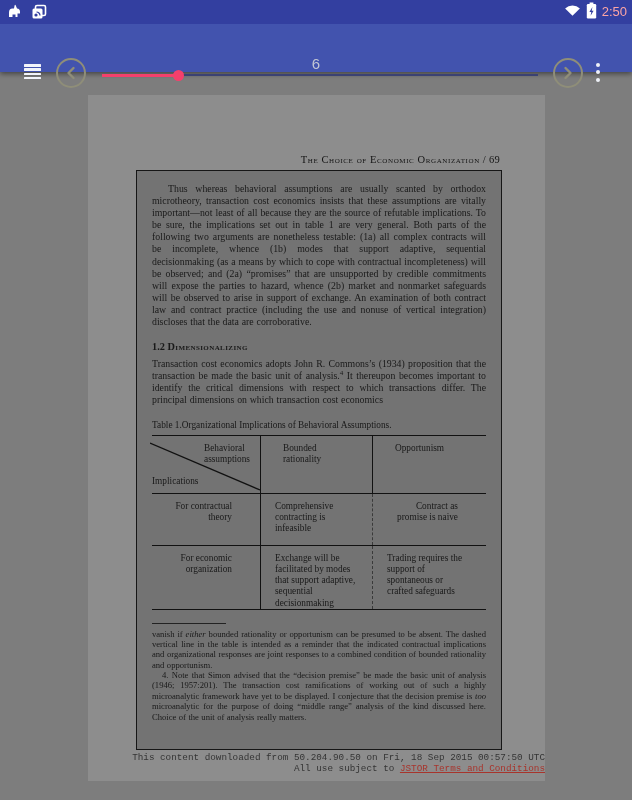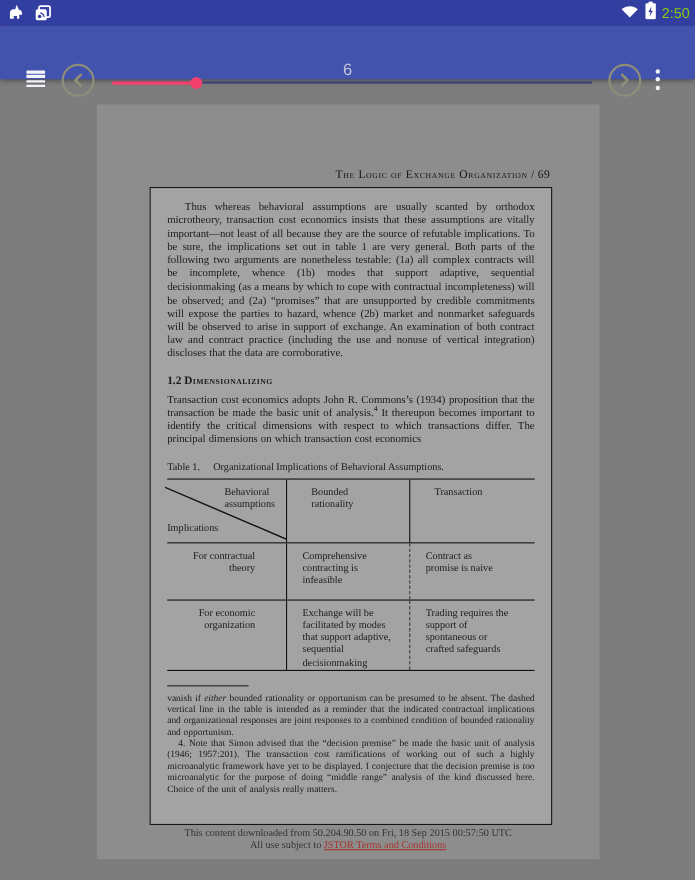--- a/index.html
+++ b/index.html
@@ -9,21 +9,21 @@
     font-family:"Liberation Sans", sans-serif;
     -webkit-font-smoothing:antialiased;
   }
   
   .statusbar{
     position:absolute;left:0;top:0;width:632px;height:24px;
     background:#333fa0;z-index:10;
   }
   .sb-left{position:absolute;left:6px;top:3px;display:flex;gap:8px;align-items:center;}
   .sb-right{position:absolute;right:5px;top:0;height:24px;display:flex;align-items:center;gap:5px;}
-  .sb-time{color:#84cc16;font-size:13px;line-height:24px;}
+  .sb-time{color:#fca5a5;font-size:13px;line-height:24px;}
   
   .toolbar{
     position:absolute;left:0;top:24px;width:632px;height:48px;
     background:#4253ae;z-index:9;
     box-shadow:0 2px 5px rgba(0,0,0,0.45);
   }
   .hamburger{position:absolute;left:24px;top:40px;width:17px;cursor:pointer;}
   .hamburger .bar{height:2.5px;background:#f2f4fa;margin-bottom:1.8px;border-radius:0.5px;}
   .nav-circle{
     position:absolute;top:34px;width:26px;height:26px;border:2px solid #8f8e79;
@@ -48,31 +48,31 @@
     background:#8d8d8d;
   }
   .doc-header{
     position:absolute;top:59px;right:45px;
     font-family:"Liberation Serif","DejaVu Serif",serif;
     font-size:10.5px;color:#141414;letter-spacing:0.3px;white-space:nowrap;
   }
   .doc-header .sc{font-variant:small-caps;letter-spacing:0.6px;}
   .sheet{
     position:absolute;left:48px;top:75px;width:366px;height:580px;
-    background:#a3a3a3;border:1px solid #161616;box-sizing:border-box;
+    background:#737373;border:1px solid #161616;box-sizing:border-box;
     padding:12px 15px 0 15px;overflow:hidden;
     font-family:"Liberation Serif","DejaVu Serif",serif;color:#191919;
   }
   .body-par{font-size:9.8px;line-height:1.235;text-align:justify;margin:0;word-spacing:0.4px;}
   .indent{text-indent:16px;}
   sup{font-size:7px;line-height:0;}
   .sec-head{margin:13px 0 0 0;font-size:10.3px;font-weight:bold;}
   .sec-head .sc{font-variant:small-caps;letter-spacing:0.4px;}
   .caption{margin:13px 0 0 0;font-size:9.3px;}
-  .caption .cap-label{margin-right:12px;}
+  .caption .cap-label{}
   
   .table1{margin-top:5px;border-top:1.6px solid #111;border-bottom:1.6px solid #111;
     font-size:9.3px;line-height:1.22;}
   .tgrid{display:grid;grid-template-columns:108px 112px 1fr;}
   .thead{border-bottom:1px solid #111;height:57px;}
   .corner{position:relative;}
   .corner svg{position:absolute;left:-2px;top:0;}
   .corner-top{position:absolute;top:7px;left:52px;width:62px;text-align:left;}
   .corner-bottom{position:absolute;bottom:5px;left:0;}
   .th-cell{border-left:1px solid #111;padding:7px 4px 0 22px;box-sizing:border-box;}
@@ -81,22 +81,22 @@
   .td-label{padding-top:7px;text-align:right;}
   .td-solid{border-left:1px solid #111;padding:7px 6px 0 14px;box-sizing:border-box;}
   .td-dashed{border-left:1px dashed #3a3a3a;padding:7px 4px 0 14px;box-sizing:border-box;}
   
   .fnrule{width:74px;border-top:1px solid #222;margin:13px 0 5px 0;}
   .fn{font-size:8.6px;line-height:1.21;text-align:justify;margin:0;word-spacing:0.3px;}
   .fn4{text-indent:10px;}
   .em{font-style:italic;}
   
   .jstor{
-    position:absolute;left:0;right:0;top:658px;text-align:center;
-    font-family:Liberation Serif, serif;
+    position:absolute;left:0;right:0;top:658px;text-align:right;
+    font-family:Liberation Mono, monospace;
     font-size:9.3px;color:#343434;line-height:1.18;
   }
   .jstor a{color:#a8342c;text-decoration:underline;cursor:pointer;}
 </style>
 </head>
 <body>
 
 <div class="statusbar">
   <div class="sb-left">
     <span>
@@ -161,21 +161,21 @@
   <div class="overflow">
     <div class="dot"></div>
       <div class="dot"></div>
       <div class="dot"></div>
   </div>
 </div>
 
 <div class="page">
 
   <div class="doc-header">
-    <span class="sc">The Logic of Exchange Organization</span>
+    <span class="sc">The Choice of Economic Organization</span>
     <span>/ 69</span>
   </div>
 
   <div class="sheet">
 
     <p class="body-par indent">Thus whereas behavioral assumptions are usually scanted by orthodox microtheory, transaction cost economics insists that these assumptions are vitally important—not least of all because they are the source of refutable implications. To be sure, the implications set out in table 1 are very general. Both parts of the following two arguments are nonetheless testable: (1a) all complex contracts will be incomplete, whence (1b) modes that support adaptive, sequential decisionmaking (as a means by which to cope with contractual incompleteness) will be observed; and (2a) “promises” that are unsupported by credible commitments will expose the parties to hazard, whence (2b) market and nonmarket safeguards will be observed to arise in support of exchange. An examination of both contract law and contract practice (including the use and nonuse of vertical integration) discloses that the data are corroborative.</p>
 
     <p class="sec-head"><span>1.2 </span><span class="sc">Dimensionalizing</span></p>
 
     <p class="body-par" style="margin-top:6px;"><span>Transaction cost economics adopts John R. Commons’s (1934) proposition that the transaction be made the basic unit of analysis.</span><sup>4</sup><span> It thereupon becomes important to identify the critical dimensions with respect to which transactions differ. The principal dimensions on which transaction cost economics</span></p>
@@ -185,27 +185,27 @@
     <div class="table1">
       <div class="tgrid thead">
         <div class="corner">
           <svg width="110" height="57">
             <line x1="0" y1="7" x2="110" y2="54" stroke="#111" stroke-width="1.3"></line>
           </svg>
           <div class="corner-top">Behavioral assumptions</div>
           <div class="corner-bottom">Implications</div>
         </div>
         <div class="th-cell" style="width:76px;">Bounded rationality</div>
-        <div class="th-cell">Transaction</div>
+        <div class="th-cell">Opportunism</div>
       </div>
 
       <div class="tgrid trow1">
         <div class="td-label" style="width:80px;">For contractual theory</div>
         <div class="td-solid" style="width:100px;">Comprehensive contracting is infeasible</div>
-        <div class="td-dashed" style="width:90px;">Contract as promise is naive</div>
+        <div class="td-dashed" style="width:90px;text-align:right;">Contract as promise is naive</div>
       </div>
 
       <div class="tgrid trow2">
         <div class="td-label" style="width:80px;">For economic organization</div>
         <div class="td-solid" style="width:104px;">Exchange will be facilitated by modes that support adaptive, sequential decisionmaking</div>
         <div class="td-dashed" style="width:95px;">Trading requires the support of spontaneous or crafted safeguards</div>
       </div>
     </div>
 
     <div class="fnrule"></div>

